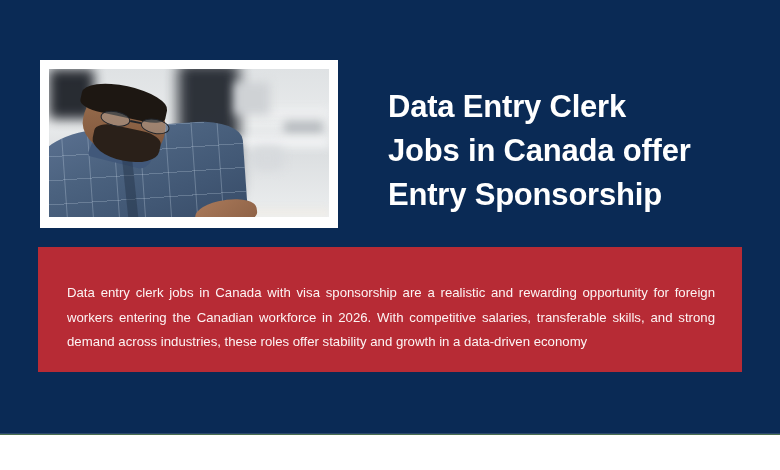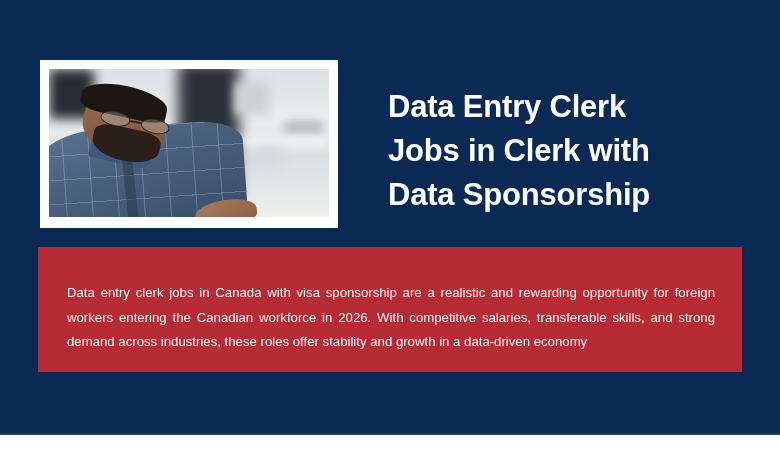--- a/index.html
+++ b/index.html
@@ -11,21 +11,21 @@
   body {
     font-family: "Liberation Sans", sans-serif;
     -webkit-font-smoothing: antialiased;
   }
 
   .canvas {
     position: relative;
     width: 780px;
     height: 470px;
     overflow: hidden;
-    background: #000000;
+    background: #4d7c0f;
   }
 
   
   .hero {
     position: absolute;
     left: 0;
     top: 0;
     width: 780px;
     height: 434px;
     background: #0a2a55;
@@ -328,22 +328,22 @@
           <span class="lens r"></span>
         </div>
         <div class="hand"></div>
 
       </div>
     </div>
   </div>
 
   <h1 class="headline">
     <span class="line">Data Entry Clerk</span>
-    <span class="line">Jobs in Clerk with</span>
-    <span class="line">Data Sponsorship</span>
+    <span class="line">Jobs in Canada offer</span>
+    <span class="line">Entry Sponsorship</span>
   </h1>
 
   <div class="callout">
     <p class="callout-text">Data entry clerk jobs in Canada with visa sponsorship are a realistic and rewarding opportunity for foreign workers entering the Canadian workforce in 2026. With competitive salaries, transferable skills, and strong demand across industries, these roles offer stability and growth in a data-driven economy</p>
   </div>
 
   <div class="bottom-band"></div>
 
 </div>
 

